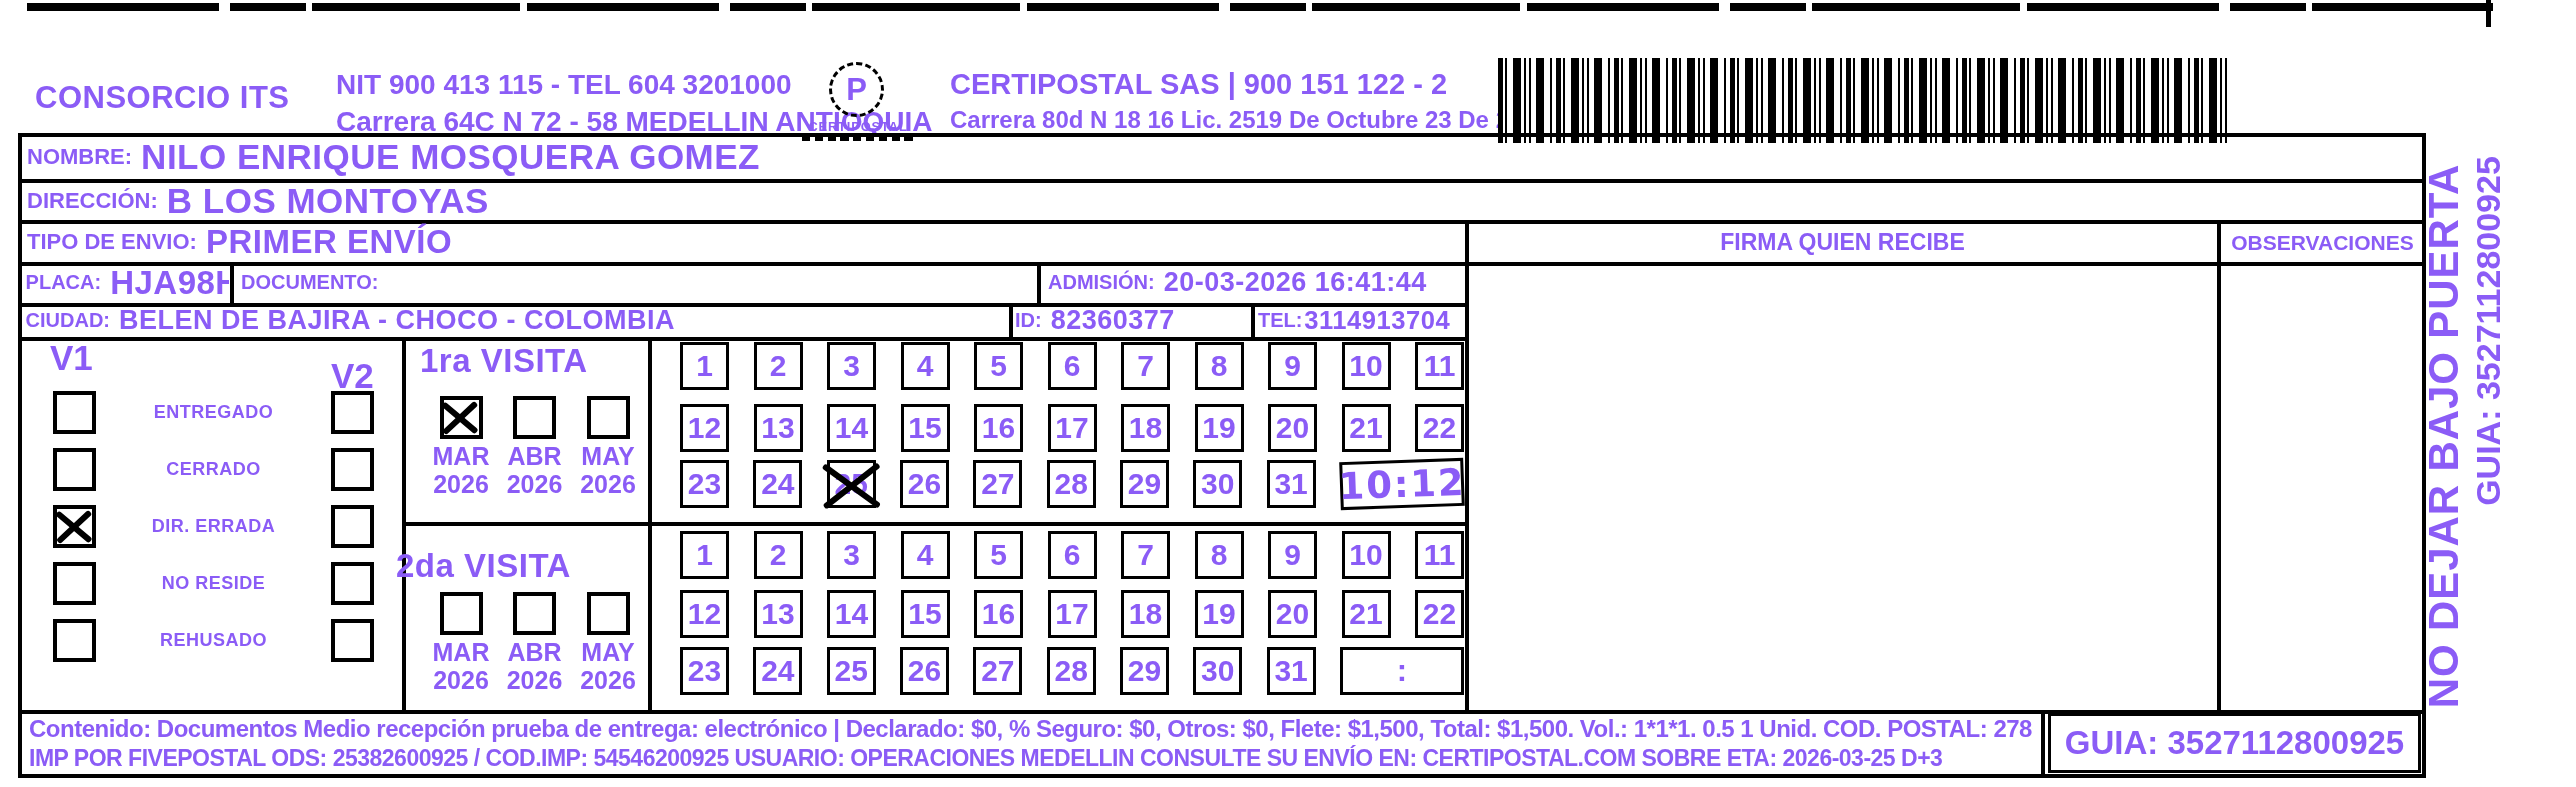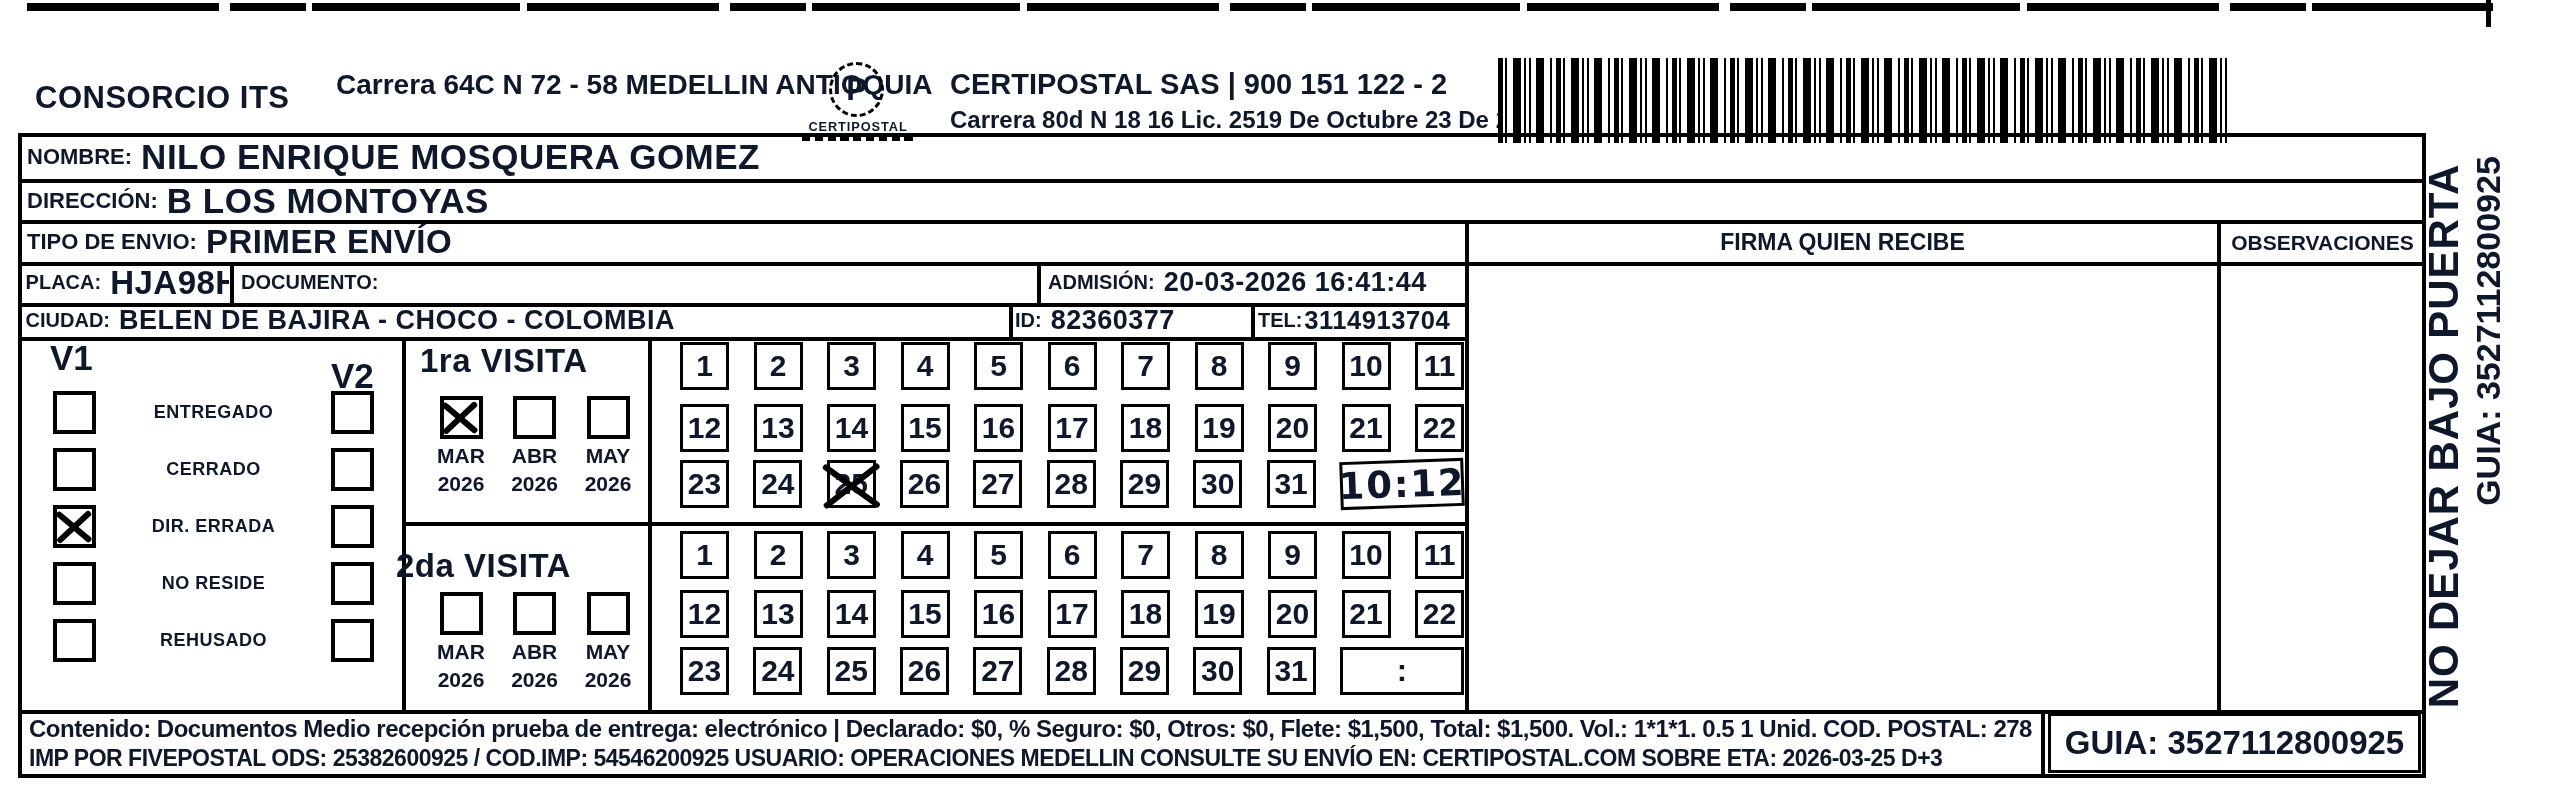--- a/index.html
+++ b/index.html
@@ -1,17 +1,17 @@
 <!DOCTYPE html>
 <html style="font-size:14.6px"><head>
 <meta charset="utf-8">
 <style>
   html,body{margin:0;padding:0;background:#e8e8e8;}
   .page{position:relative;width:2576px;height:787px;background:#ffffff;
-        font-family:"Liberation Sans",sans-serif;color:#0f172a;overflow:hidden;}
+        font-family:"Liberation Sans",sans-serif;color:#8b5cf6;overflow:hidden;}
   .abs{position:absolute;}
   
   .scanbar{left:27px;top:2.7px;width:2466px;height:8.2px;
     background:repeating-linear-gradient(90deg,#000 0 192px,#fff 192px 203px,#000 203px 279px,#fff 279px 285px,#000 285px 493px,#fff 493px 500px);}
   .topmark{left:2486px;top:0;width:4.6px;height:27px;background:#000;}
   
   .company{left:35px;top:80px;font-size:31px;font-weight:600;letter-spacing:0.5px;}
   .hblock{line-height:37px;font-weight:600;white-space:nowrap;}
   .sender{left:336px;top:66px;font-size:28px;}
   .carrier1{left:950px;top:68px;font-size:29px;font-weight:600;white-space:nowrap;}
@@ -45,21 +45,21 @@
   .status-rows{left:22px;top:384px;width:376px;}
   .status-row{display:flex;align-items:center;height:57px;}
   .status-row .cb:first-child{margin-left:31px;}
   .status-row .cb:last-child{margin-right:24px;}
   .status-label{flex:1;text-align:center;font-size:18px;font-weight:bold;letter-spacing:0.5px;}
   .vhead{font-size:35px;font-weight:bold;}
   
   .vtitle{font-size:33px;font-weight:bold;letter-spacing:0.5px;}
   .months{display:flex;gap:5.5px;}
   .month-col{width:68px;display:flex;flex-direction:column;align-items:center;}
-  .month-label{font-size:21px;font-weight:bold;margin-top:4.6px;line-height:24px;}
+  .month-label{font-size:25px;font-weight:bold;margin-top:4.6px;line-height:24px;}
   
   .dayrow{left:680px;width:784px;display:flex;justify-content:space-between;}
   .day{position:relative;width:49px;height:48px;border:3.7px solid #000;box-sizing:border-box;
        display:flex;align-items:center;justify-content:center;font-size:30px;font-weight:bold;background:#fff;}
   .day.crossed::before,.day.crossed::after{content:"";position:absolute;left:-12.8px;top:20px;width:69px;height:5.5px;background:#000;border-radius:2.7px;}
   .day.crossed::before{transform:rotate(36deg);}
   .day.crossed::after{transform:rotate(-38deg);}
   .timebox{width:124px;height:48px;border:3.7px solid #000;box-sizing:border-box;
        display:flex;align-items:center;justify-content:center;font-size:31px;font-weight:bold;background:#fff;}
   .hand{font-family:"DejaVu Sans",sans-serif;font-size:37px;font-weight:600;transform:rotate(-2deg);letter-spacing:1.8px;}
@@ -77,20 +77,21 @@
 </head>
 <body>
 
 <div class="page">
 
   <div class="abs scanbar"></div>
   <div class="abs topmark"></div>
 
   <div class="abs company">CONSORCIO ITS</div>
   <div class="abs hblock sender">
+    <div>NIT 900 413 115 - TEL 604 3201000</div>
     <div>Carrera 64C N 72 - 58 MEDELLIN ANTIOQUIA</div>
   </div>
   <div class="abs logo-circle">
     <span>P</span>
   </div>
   <div class="abs logo-name">CERTIPOSTAL</div>
   <div class="abs logo-tag"></div>
   <div class="abs carrier1">CERTIPOSTAL SAS | 900 151 122 - 2</div>
   <div class="abs carrier2">Carrera 80d N 18 16 Lic. 2519 De Octubre 23 De 2015</div>
   <div class="abs barcode"></div>

